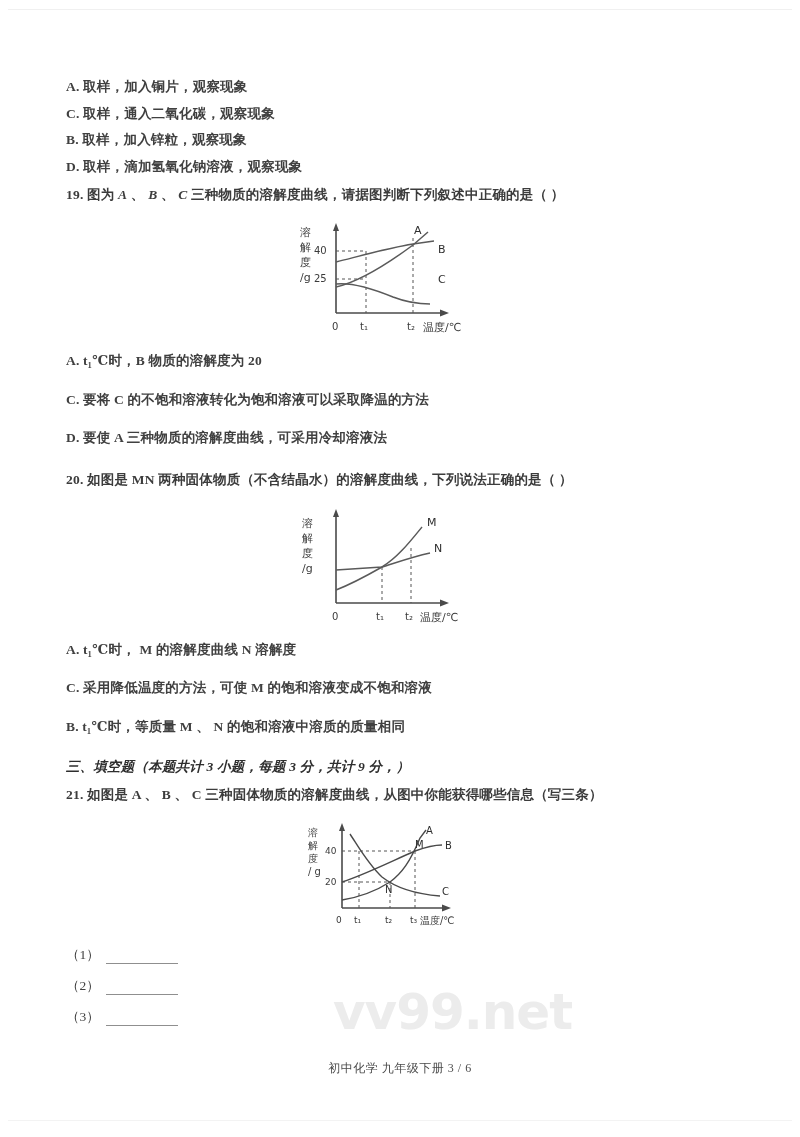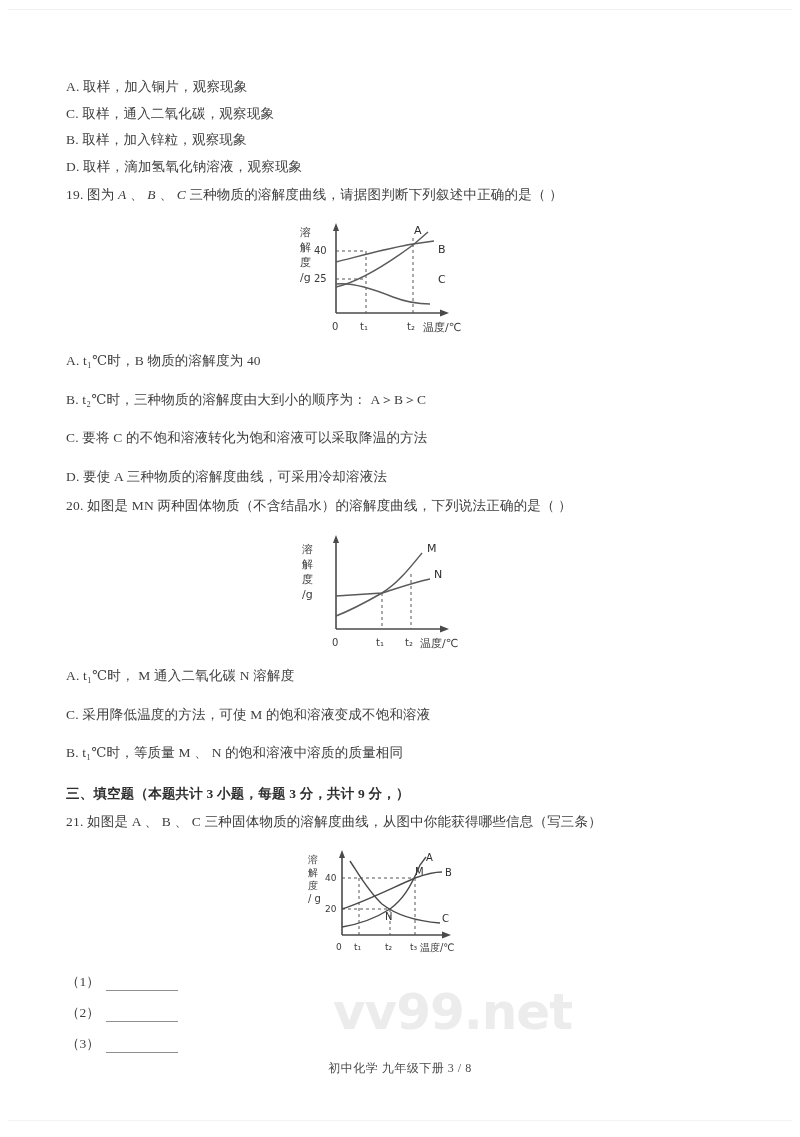--- a/index.html
+++ b/index.html
@@ -44,35 +44,38 @@
     top: 80px;
     width: 672px;
   }
 
   .opt {
     font-size: 13.5px;
     line-height: 1.0;
     margin: 0 0 13px 0;
     letter-spacing: 0.2px;
     color: #404040;
+    font-weight: bold;
   }
   .opt.sp { margin-bottom: 25px; }
   .qline {
     font-size: 13.5px;
     margin: 0 0 6px 0;
     letter-spacing: 0.2px;
     color: #3c3c3c;
+    font-weight: bold;
   }
   .it { font-style: italic; font-family: "Liberation Serif", serif; }
   .sect-head {
     font-size: 13.5px;
     font-weight: bold;
     margin: 0 0 10px 0;
     color: #2e2e2e;
     letter-spacing: 0.2px;
+    font-style: italic;
   }
   .blanks { margin-top: 14px; }
   .blank-row {
     font-size: 13.5px;
     margin: 0 0 13px 0;
     color: #404040;
     display: flex;
     align-items: flex-end;
   }
   .blank-num { display: inline-block; }
@@ -165,26 +168,25 @@
         <text x="150" y="33" font-family="DejaVu Sans, sans-serif" font-size="11" fill="#2e2e2e">B</text>
         <text x="150" y="63" font-family="DejaVu Sans, sans-serif" font-size="11" fill="#2e2e2e">C</text>
 
         <text x="44" y="110" font-family="DejaVu Sans, sans-serif" font-size="10" fill="#3a3a3a">0</text>
         <text x="72" y="110" font-family="DejaVu Sans, sans-serif" font-size="10" fill="#3a3a3a">t₁</text>
         <text x="119" y="110" font-family="DejaVu Sans, sans-serif" font-size="10" fill="#3a3a3a">t₂</text>
         <text x="135" y="111" font-family="DejaVu Sans, sans-serif" font-size="11" fill="#3a3a3a">温度/℃</text>
       </svg>
     </div>
 
-    <p class="opt sp">A. t₁℃时，B 物质的溶解度为 40</p>
-    <p class="opt sp">B. t₂℃时，三种物质的溶解度由大到小的顺序为： A＞B＞C</p>
+    <p class="opt sp">A. t₁℃时，B 物质的溶解度为 20</p>
     <p class="opt sp">C. 要将 C 的不饱和溶液转化为饱和溶液可以采取降温的方法</p>
     <p class="opt">D. 要使 A 三种物质的溶解度曲线，可采用冷却溶液法</p>
 
-    <p class="qline" style="margin-top:14px">
+    <p class="qline" style="margin-top:26px">
       <span>20.</span>
       <span>如图是 MN 两种固体物质（不含结晶水）的溶解度曲线，下列说法正确的是（      ）</span>
     </p>
 
     <div class="fig fig-2">
       <svg width="200" height="122" viewBox="0 0 200 122">
         <text x="8" y="22" font-family="DejaVu Sans, sans-serif" font-size="11" fill="#3a3a3a">溶</text>
         <text x="8" y="37" font-family="DejaVu Sans, sans-serif" font-size="11" fill="#3a3a3a">解</text>
         <text x="8" y="52" font-family="DejaVu Sans, sans-serif" font-size="11" fill="#3a3a3a">度</text>
         <text x="8" y="67" font-family="DejaVu Sans, sans-serif" font-size="11" fill="#3a3a3a">/g</text>
@@ -203,21 +205,21 @@
         <text x="133" y="21" font-family="DejaVu Sans, sans-serif" font-size="11" fill="#2e2e2e">M</text>
         <text x="140" y="47" font-family="DejaVu Sans, sans-serif" font-size="11" fill="#2e2e2e">N</text>
 
         <text x="38" y="115" font-family="DejaVu Sans, sans-serif" font-size="10" fill="#3a3a3a">0</text>
         <text x="82" y="115" font-family="DejaVu Sans, sans-serif" font-size="10" fill="#3a3a3a">t₁</text>
         <text x="111" y="115" font-family="DejaVu Sans, sans-serif" font-size="10" fill="#3a3a3a">t₂</text>
         <text x="126" y="116" font-family="DejaVu Sans, sans-serif" font-size="11" fill="#3a3a3a">温度/℃</text>
       </svg>
     </div>
 
-    <p class="opt sp">A. t₁℃时， M 通入二氧化碳 N 溶解度</p>
+    <p class="opt sp">A. t₁℃时， M 的溶解度曲线 N 溶解度</p>
     <p class="opt sp">C. 采用降低温度的方法，可使 M 的饱和溶液变成不饱和溶液</p>
     <p class="opt sp">B. t₁℃时，等质量 M 、 N 的饱和溶液中溶质的质量相同</p>
 
     <p class="sect-head" style="margin-top:22px">三、填空题（本题共计 3 小题，每题 3 分，共计 9 分，）</p>
 
     <p class="qline">
       <span>21.</span>
       <span>如图是 A 、 B 、 C 三种固体物质的溶解度曲线，从图中你能获得哪些信息（写三条）</span>
     </p>
 
@@ -274,14 +276,14 @@
       </div>
       <div class="blank-row">
         <span class="blank-num">（3）</span>
         <span class="blank-line"></span>
       </div>
     </div>
 
   </div>
 
   <div class="watermark">vv99.net</div>
-  <div class="footer">初中化学 九年级下册 3 / 8</div>
+  <div class="footer">初中化学 九年级下册 3 / 6</div>
 </div>
 
 </body></html>

